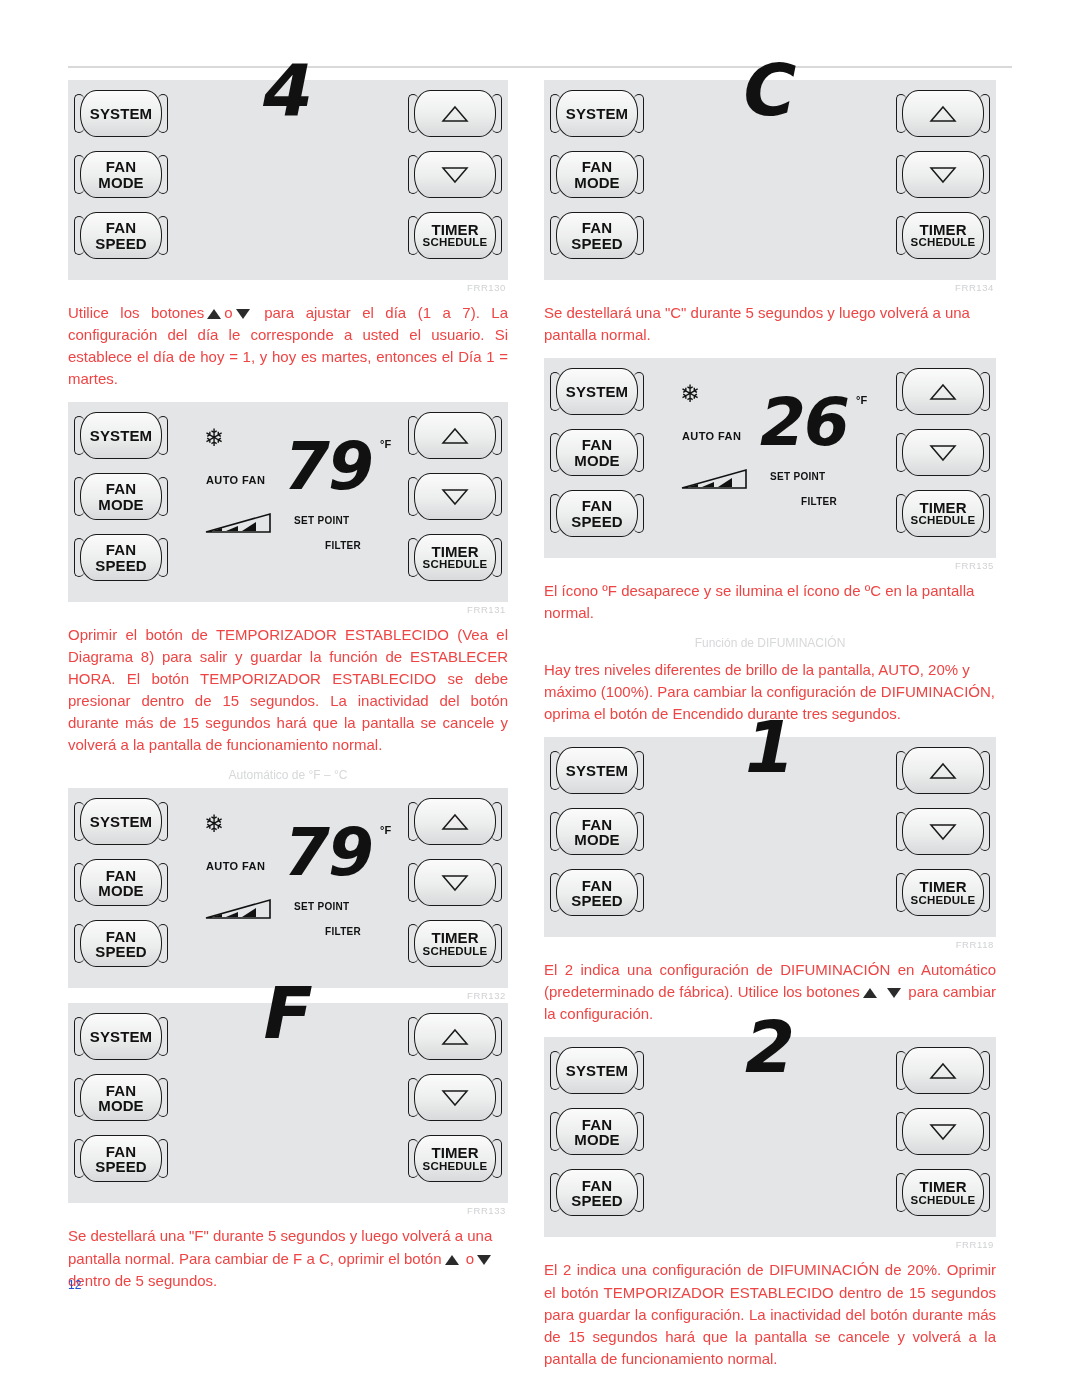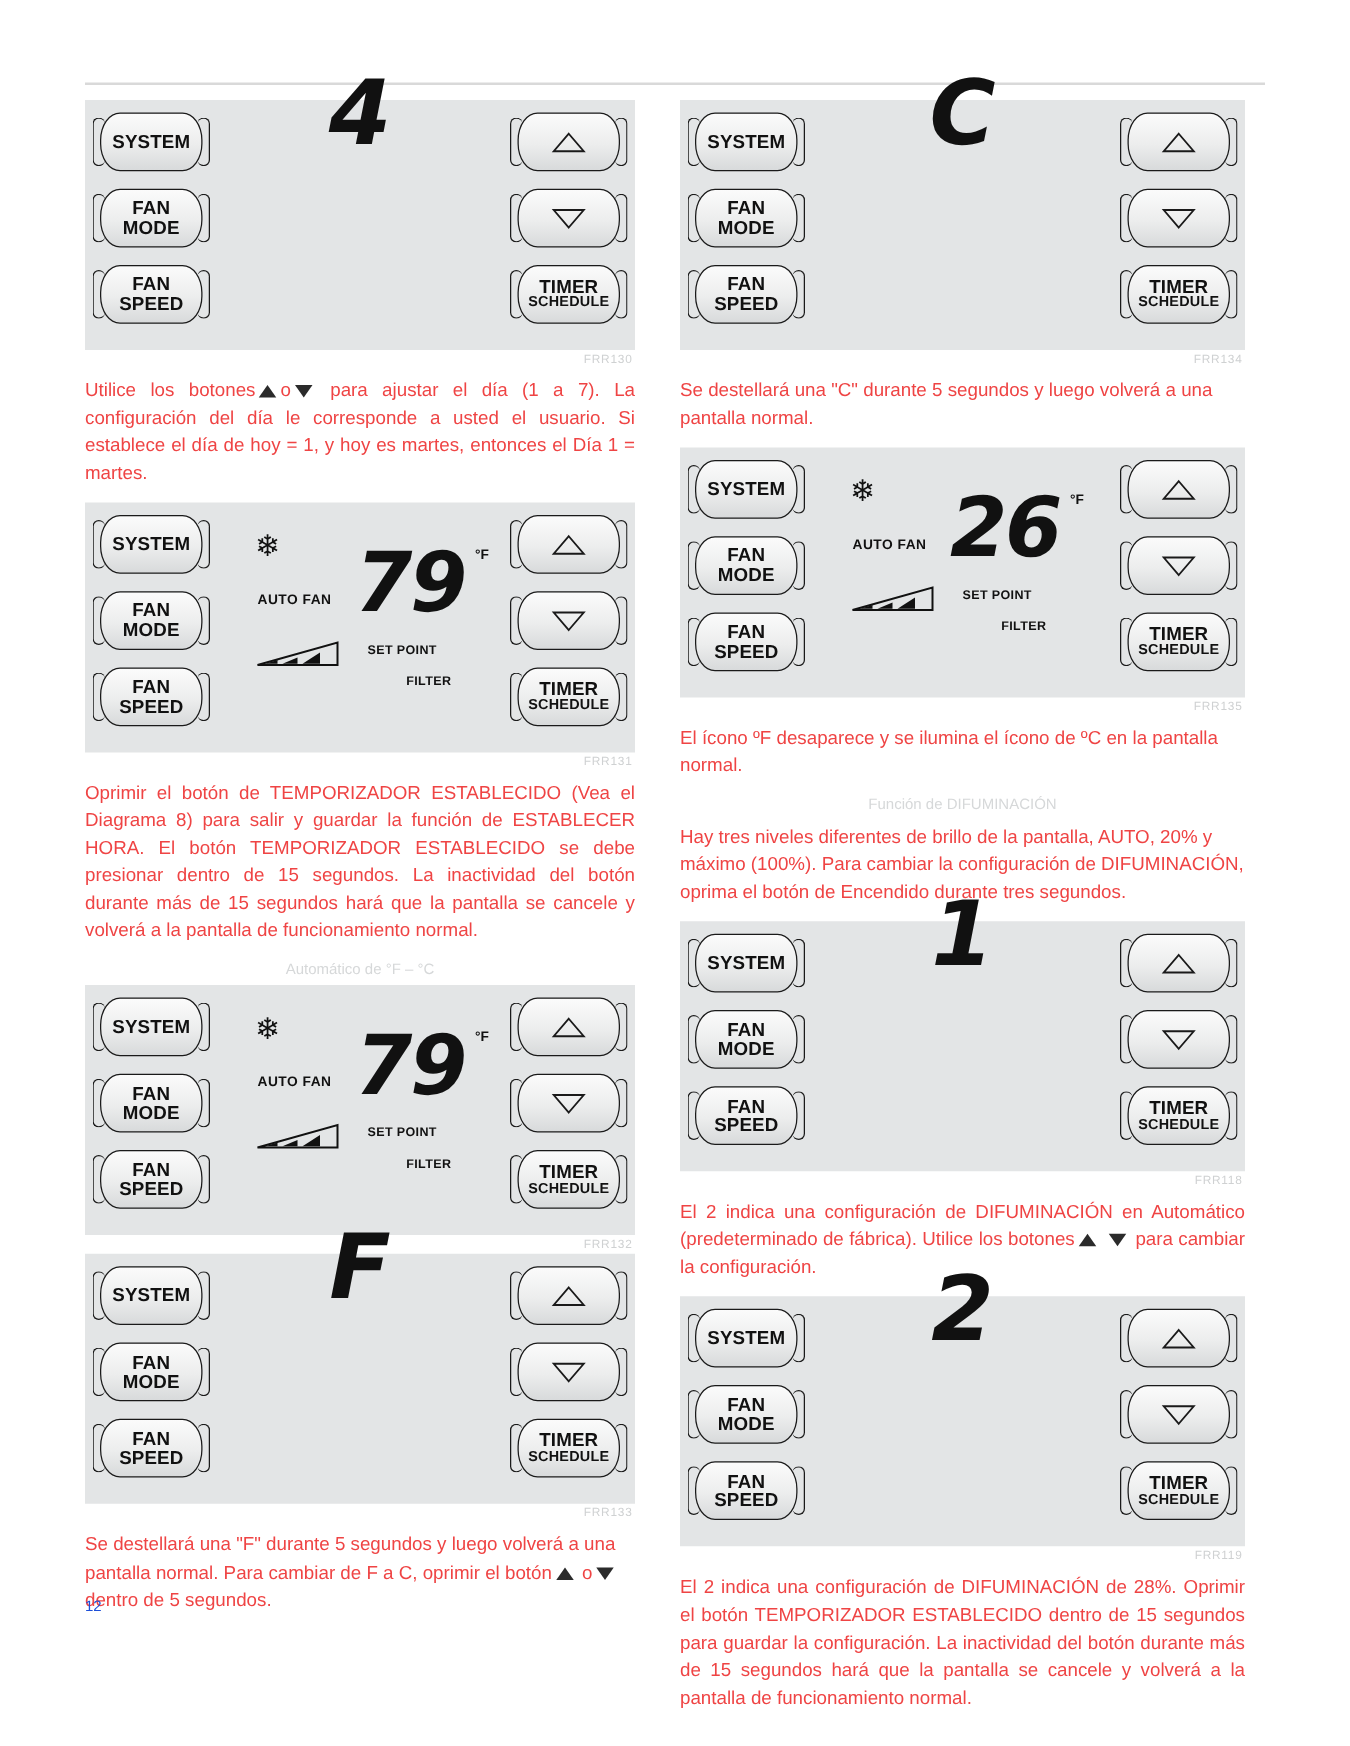--- a/index.html
+++ b/index.html
@@ -749,18 +749,18 @@
                   <span class="l1">TIMER</span>
                   <span class="small">SCHEDULE</span>
                 </div>
               </div>
           </div>
         </div>
       </div>
       <div class="figlabel">FRR119</div>
     </div>
 
-    <p class="body">El 2 indica una configuración de DIFUMINACIÓN de 28%. Oprimir el botón TEMPORIZADOR ESTABLECIDO dentro de 15 segundos para guardar la configuración. La inactividad del botón durante más de 15 segundos hará que la pantalla se cancele y volverá a la pantalla de funcionamiento normal.</p>
+    <p class="body">El 2 indica una configuración de DIFUMINACIÓN de 20%. Oprimir el botón TEMPORIZADOR ESTABLECIDO dentro de 15 segundos para guardar la configuración. La inactividad del botón durante más de 15 segundos hará que la pantalla se cancele y volverá a la pantalla de funcionamiento normal.</p>
 
   </div>
 </div>
 
 <div class="pagenum">12</div>
 
 </body></html>

